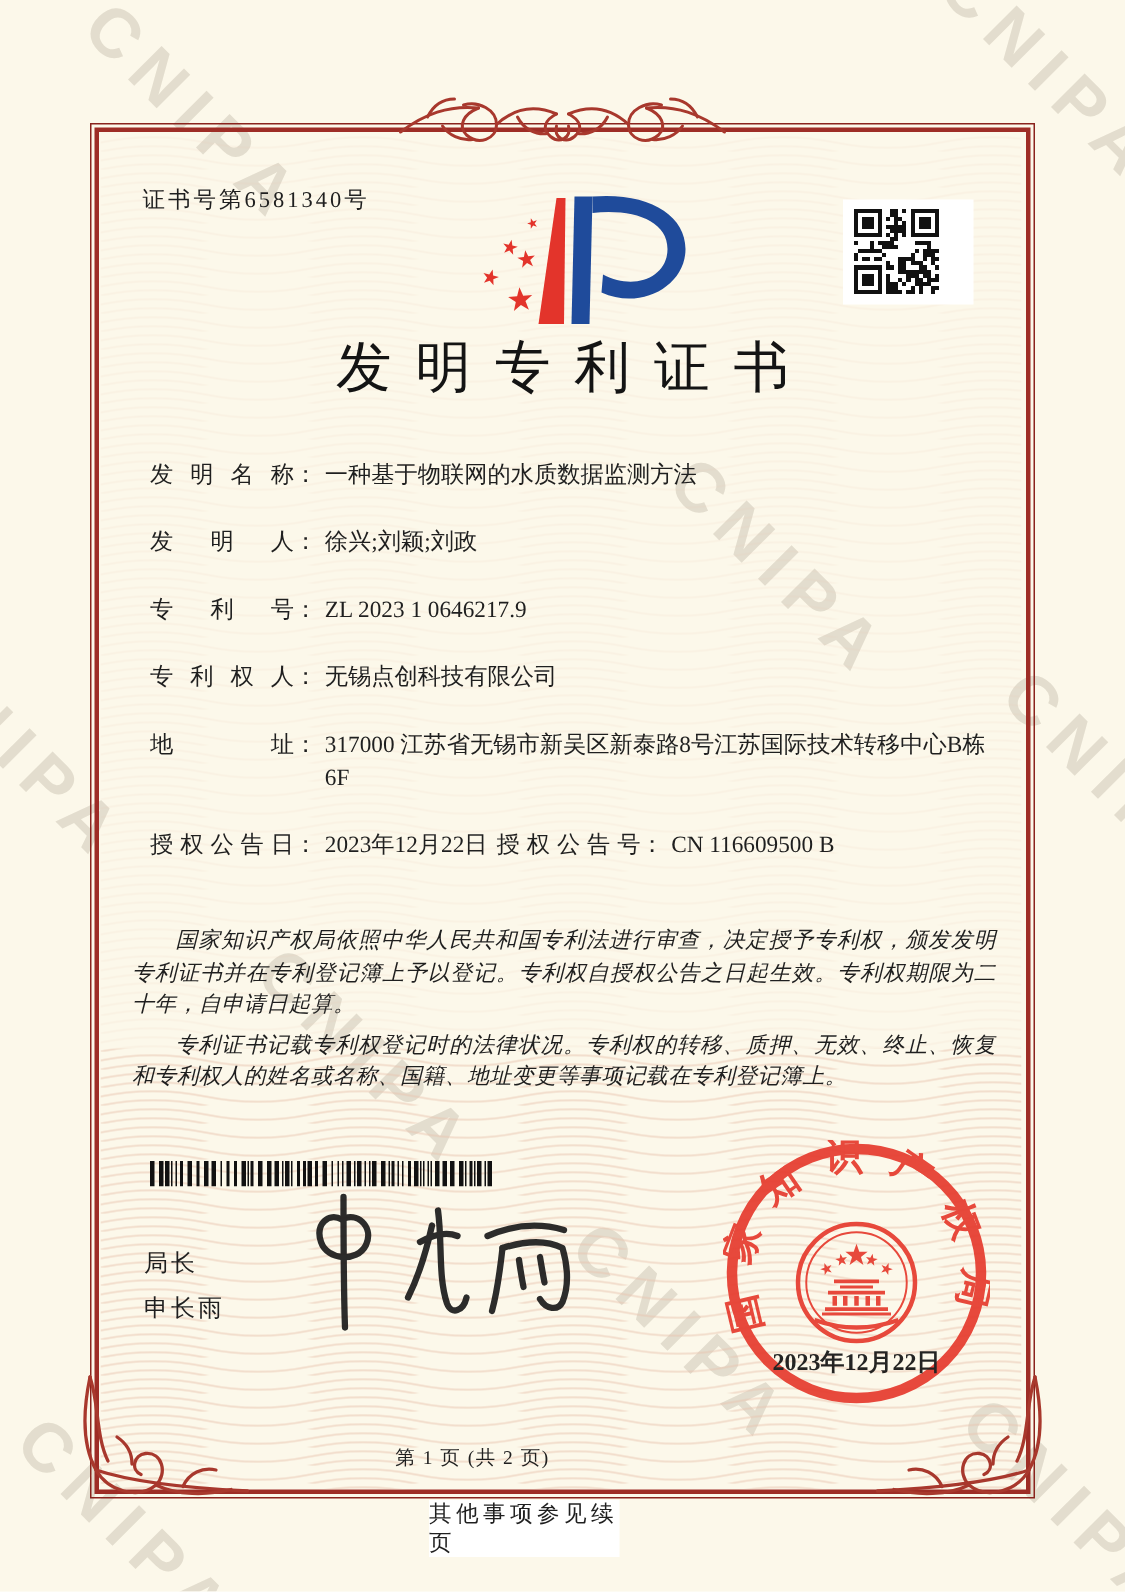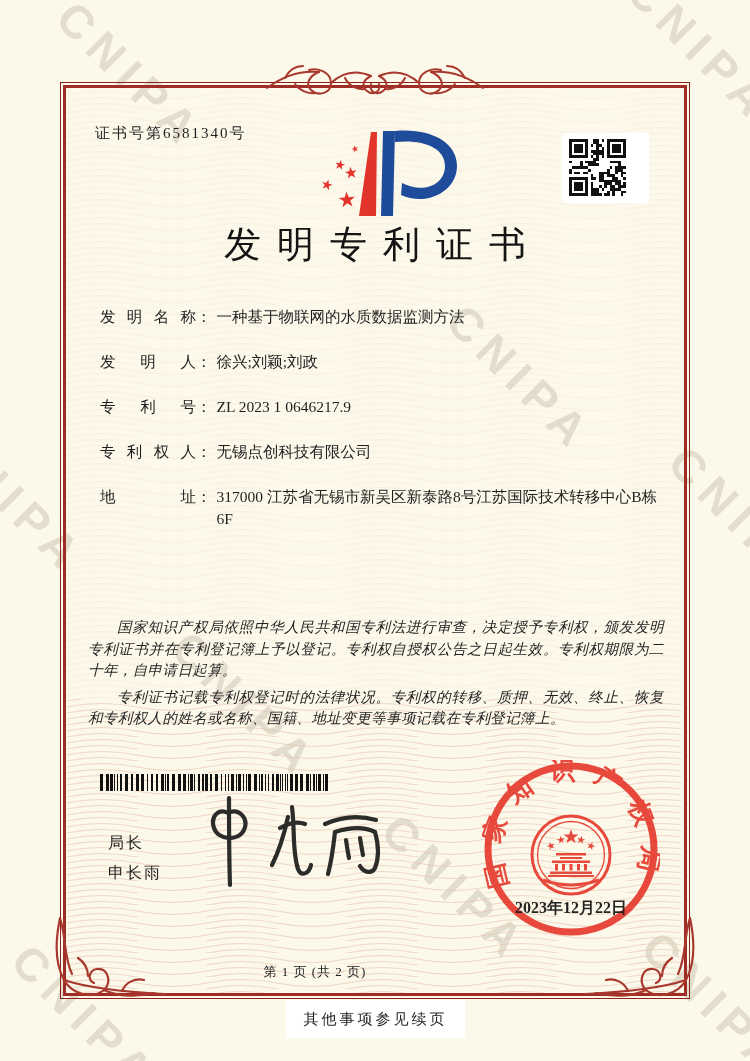--- a/index.html
+++ b/index.html
@@ -30,26 +30,26 @@
   .row-double{display:flex;}
   .pair2{margin-left:6px;}
   .pair2 .lab{width:96px;}
   .val-short{display:inline-block;vertical-align:top;margin-left:5px;}
   
   .body-text{position:absolute;left:88px;top:617px;width:576px;font-size:14.5px;
              line-height:21.5px;text-align:justify;letter-spacing:0.4px;font-style:italic;}
   .body-text p{margin:0 0 5px 0;text-indent:2em;}
   
   .barcode{position:absolute;left:100px;top:774px;}
-  .officials{position:absolute;left:108px;top:828px;font-family:"Liberation Sans", sans-serif;
+  .officials{position:absolute;left:96px;top:828px;font-family:"Liberation Sans", sans-serif;
              font-size:16px;line-height:30px;letter-spacing:2px;}
   .signature{position:absolute;left:188px;top:793px;}
   .seal{position:absolute;left:482px;top:760px;}
   .page-info{position:absolute;left:0;top:963px;width:630px;text-align:center;font-size:13px;letter-spacing:1px;}
-  .note-box{position:absolute;left:286px;top:1000px;width:179px;height:38px;background:#ffffff;
+  .note-box{position:absolute;left:286px;top:1000px;width:127px;height:38px;background:#ffffff;
             display:flex;align-items:center;justify-content:center;font-size:15px;letter-spacing:3px;}
   .ornament{position:absolute;pointer-events:none;}
 </style>
 </head>
 <body>
 
 <div class="page">
 
   <svg width="0" height="0" style="position:absolute" aria-hidden="true">
     <defs>
@@ -366,20 +366,26 @@
     <div class="row">
       <span class="lab">专利号</span><span class="colon">：</span><span class="val">ZL 2023 1 0646217.9</span>
     </div>
     <div class="row">
       <span class="lab">专利权人</span><span class="colon">：</span><span class="val">无锡点创科技有限公司</span>
     </div>
     <div class="row">
       <span class="lab">地址</span><span class="colon">：</span><span class="val">317000 江苏省无锡市新吴区新泰路8号江苏国际技术转移中心B栋6F</span>
     </div>
     <div class="row row-double">
+      <span>
+        <span class="lab">授权公告日</span><span class="colon">：</span><span class="val-short">2023年12月22日</span>
+      </span>
+      <span class="pair2">
+        <span class="lab">授权公告号</span><span class="colon">：</span><span class="val-short">CN 116609500 B</span>
+      </span>
     </div>
   </div>
 
   <div class="body-text">
     <p>国家知识产权局依照中华人民共和国专利法进行审查，决定授予专利权，颁发发明专利证书并在专利登记簿上予以登记。专利权自授权公告之日起生效。专利权期限为二十年，自申请日起算。</p>
     <p>专利证书记载专利权登记时的法律状况。专利权的转移、质押、无效、终止、恢复和专利权人的姓名或名称、国籍、地址变更等事项记载在专利登记簿上。</p>
   </div>
 
   <svg class="barcode" id="barcode" width="232" height="17">
       <rect x="0" y="0" width="3" height="17" fill="#111"></rect>

